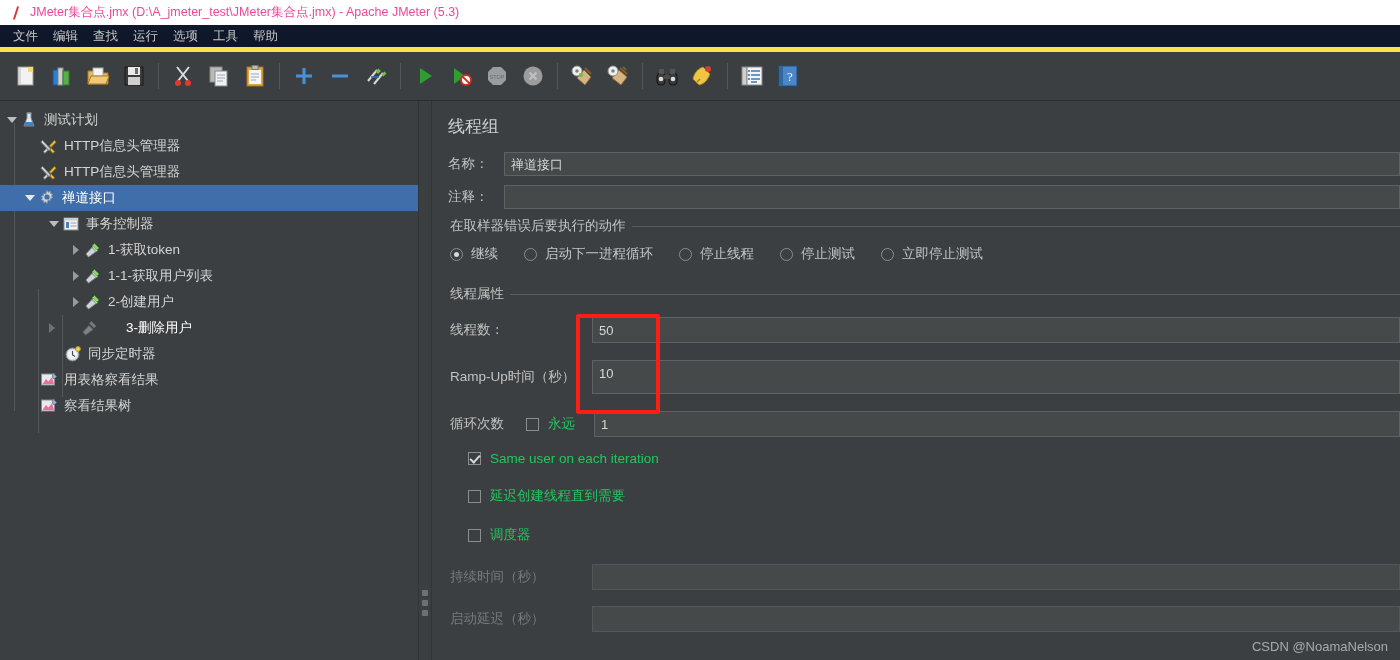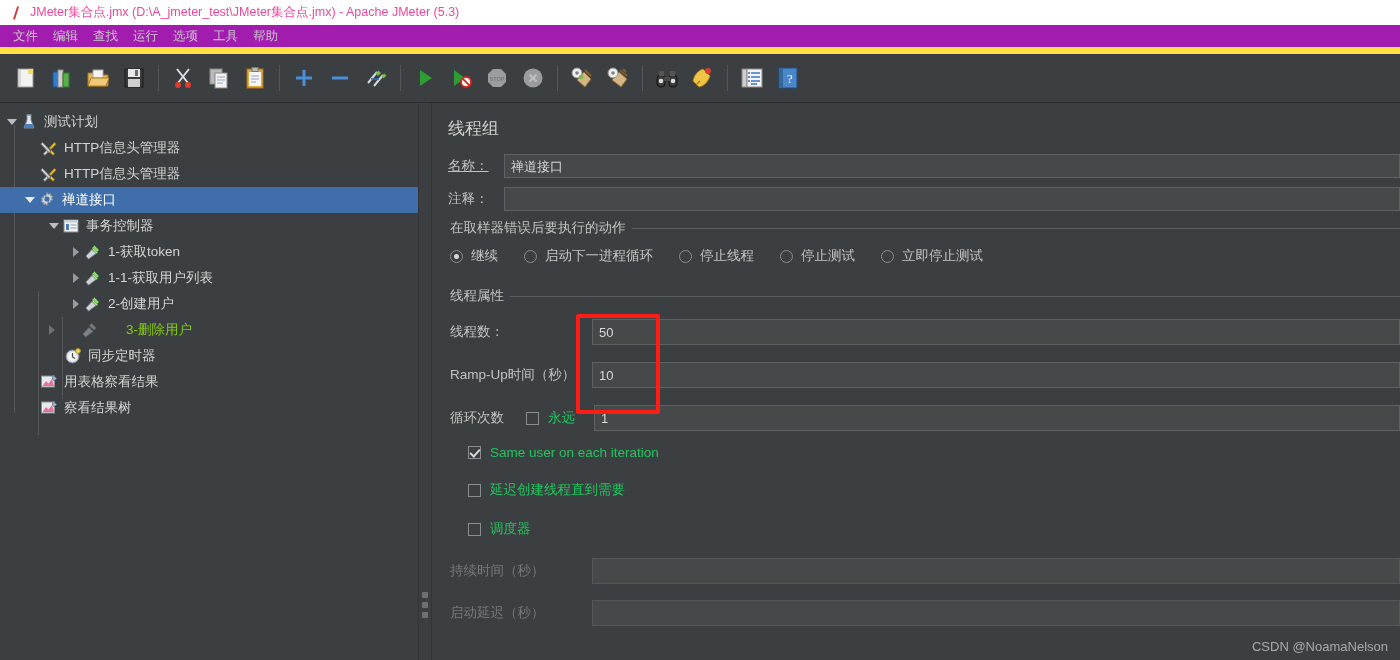--- a/index.html
+++ b/index.html
@@ -26,23 +26,23 @@
   }
   .title-icon::before {
     content: ""; position: absolute; left: 6px; top: 0px;
     width: 2px; height: 14px; background: #d83b3b;
     transform: rotate(18deg); border-radius: 1px;
   }
   .title-text { white-space: nowrap; }
 
   
   .menubar {
-    height: 22px; background: #a21caf; display: flex; align-items: center;
+    height: 22px; background: #0f172a; display: flex; align-items: center;
     padding-left: 6px; gap: 1px; flex: none;
-    border-bottom: 7px solid #fde047;
+    border-bottom: 5px solid #fde047;
   }
   .menu-item {
     font-size: 12.5px; color: #c8c8c8; padding: 2px 7px; cursor: default;
     white-space: nowrap;
   }
 
   
   .toolbar {
     height: 48px; background: #3c3f41; display: flex; align-items: center;
     padding: 0 8px; gap: 0px; flex: none;
@@ -74,21 +74,21 @@
     flex: 1; background: #3c3f41; position: relative; overflow: hidden;
     padding: 14px 0 0 0;
   }
 
   
   .tree-row {
     height: 26px; display: flex; align-items: center; position: relative;
     font-size: 13.5px; color: #d4d4d4; white-space: nowrap; cursor: default;
   }
   .tree-row.selected { background: #3f6eab; color: #ffffff; }
-  .tree-row.disabled { color: #84cc16; gap: 21px; }
+  .tree-row.disabled { color: #ffffff; gap: 21px; }
   .tw { width: 16px; height: 26px; display: flex; align-items: center; justify-content: center; flex: none; }
   .arrow-d, .arrow-r { width: 0; height: 0; }
   .arrow-d { border-left: 5px solid transparent; border-right: 5px solid transparent; border-top: 6px solid #bdbdbd; }
   .arrow-r { border-top: 5px solid transparent; border-bottom: 5px solid transparent; border-left: 6px solid #9a9a9a; }
   .tico { width: 18px; height: 18px; margin-right: 6px; flex: none; position: relative; }
   .guide { position: absolute; top: 0; bottom: 0; width: 1px; background: #555759; }
 
   
   .panel-title { font-size: 17px; color: #cfcfcf; padding: 0 0 14px 16px; }
   .frow { display: flex; align-items: center; margin-bottom: 9px; padding-left: 16px; }
@@ -496,21 +496,21 @@
           <i></i>
           <i></i>
       </div>
     </div>
 
     <div class="main-pane">
 
       <div class="panel-title">线程组</div>
 
       <div class="frow">
-        <span class="flabel" style="width:50px;text-decoration:underline;">名称：</span>
+        <span class="flabel" style="width:50px;">名称：</span>
         <span class="finput" style="flex:1; margin-left:6px; margin-right:0;">禅道接口</span>
       </div>
 
       <div class="frow" style="margin-bottom:6px;">
         <span class="flabel" style="width:50px;">注释：</span>
         <span class="finput" style="flex:1; margin-left:6px;"></span>
       </div>
 
       <div class="group">
         <div class="group-head">
@@ -551,21 +551,21 @@
 
         <div class="group-body" style="padding-top:14px;">
 
           <div style="display:flex; align-items:center; margin-bottom:17px;">
             <span class="flabel" style="width:148px; padding-left:6px; box-sizing:border-box;">线程数：</span>
             <span class="finput" style="flex:1; height:26px; line-height:26px;">50</span>
           </div>
 
           <div style="display:flex; align-items:center; margin-bottom:17px;">
             <span class="flabel" style="width:148px; padding-left:6px; box-sizing:border-box;">Ramp-Up时间（秒）</span>
-            <span class="finput" style="flex:1; height:26px; line-height:26px;">10</span>
+            <span class="finput" style="flex:1; height:34px; line-height:26px;">10</span>
           </div>
 
           <div style="display:flex; align-items:center; margin-bottom:14px;">
             <span class="flabel" style="width:82px; padding-left:6px; box-sizing:border-box;">循环次数</span>
             <label class="chk-row" style="width:68px;">
               <span class="cb"></span>
               <span>永远</span>
             </label>
             <span class="finput" style="flex:1; height:26px; line-height:26px;">1</span>
           </div>

